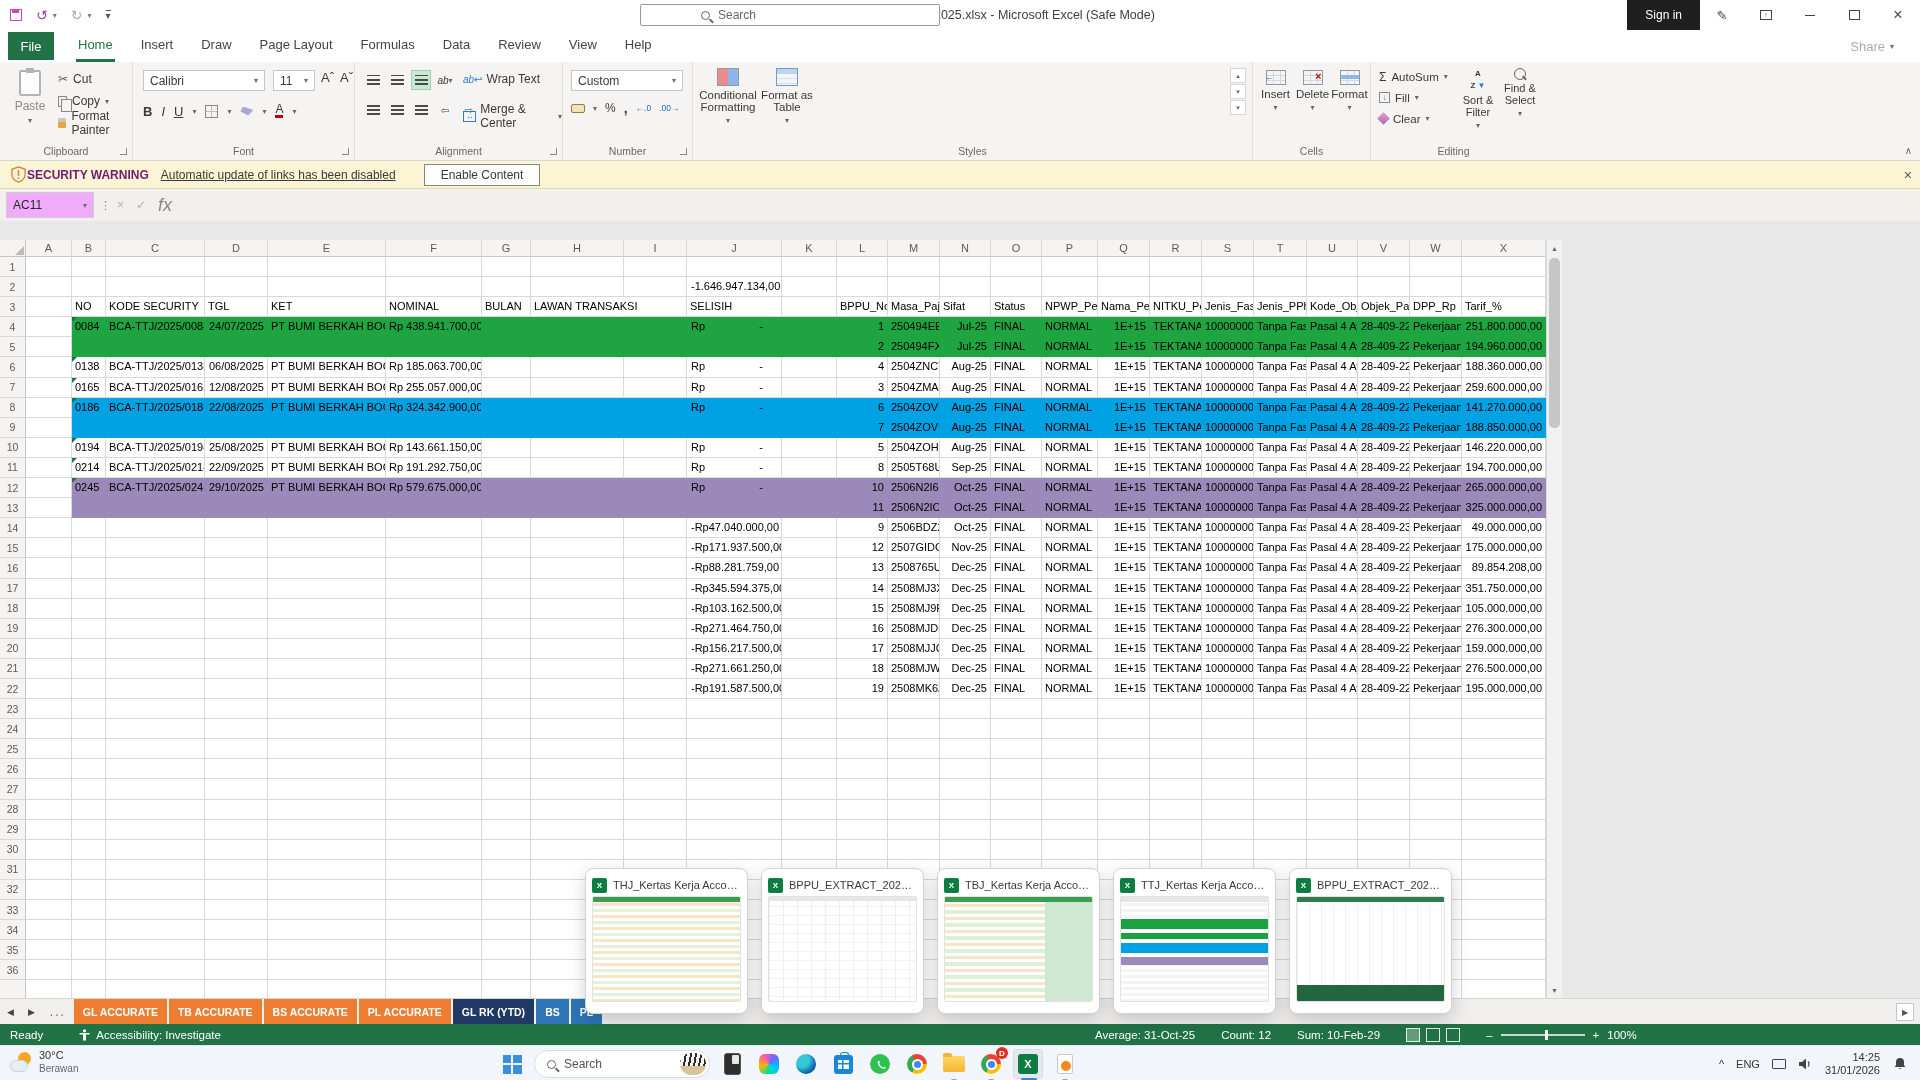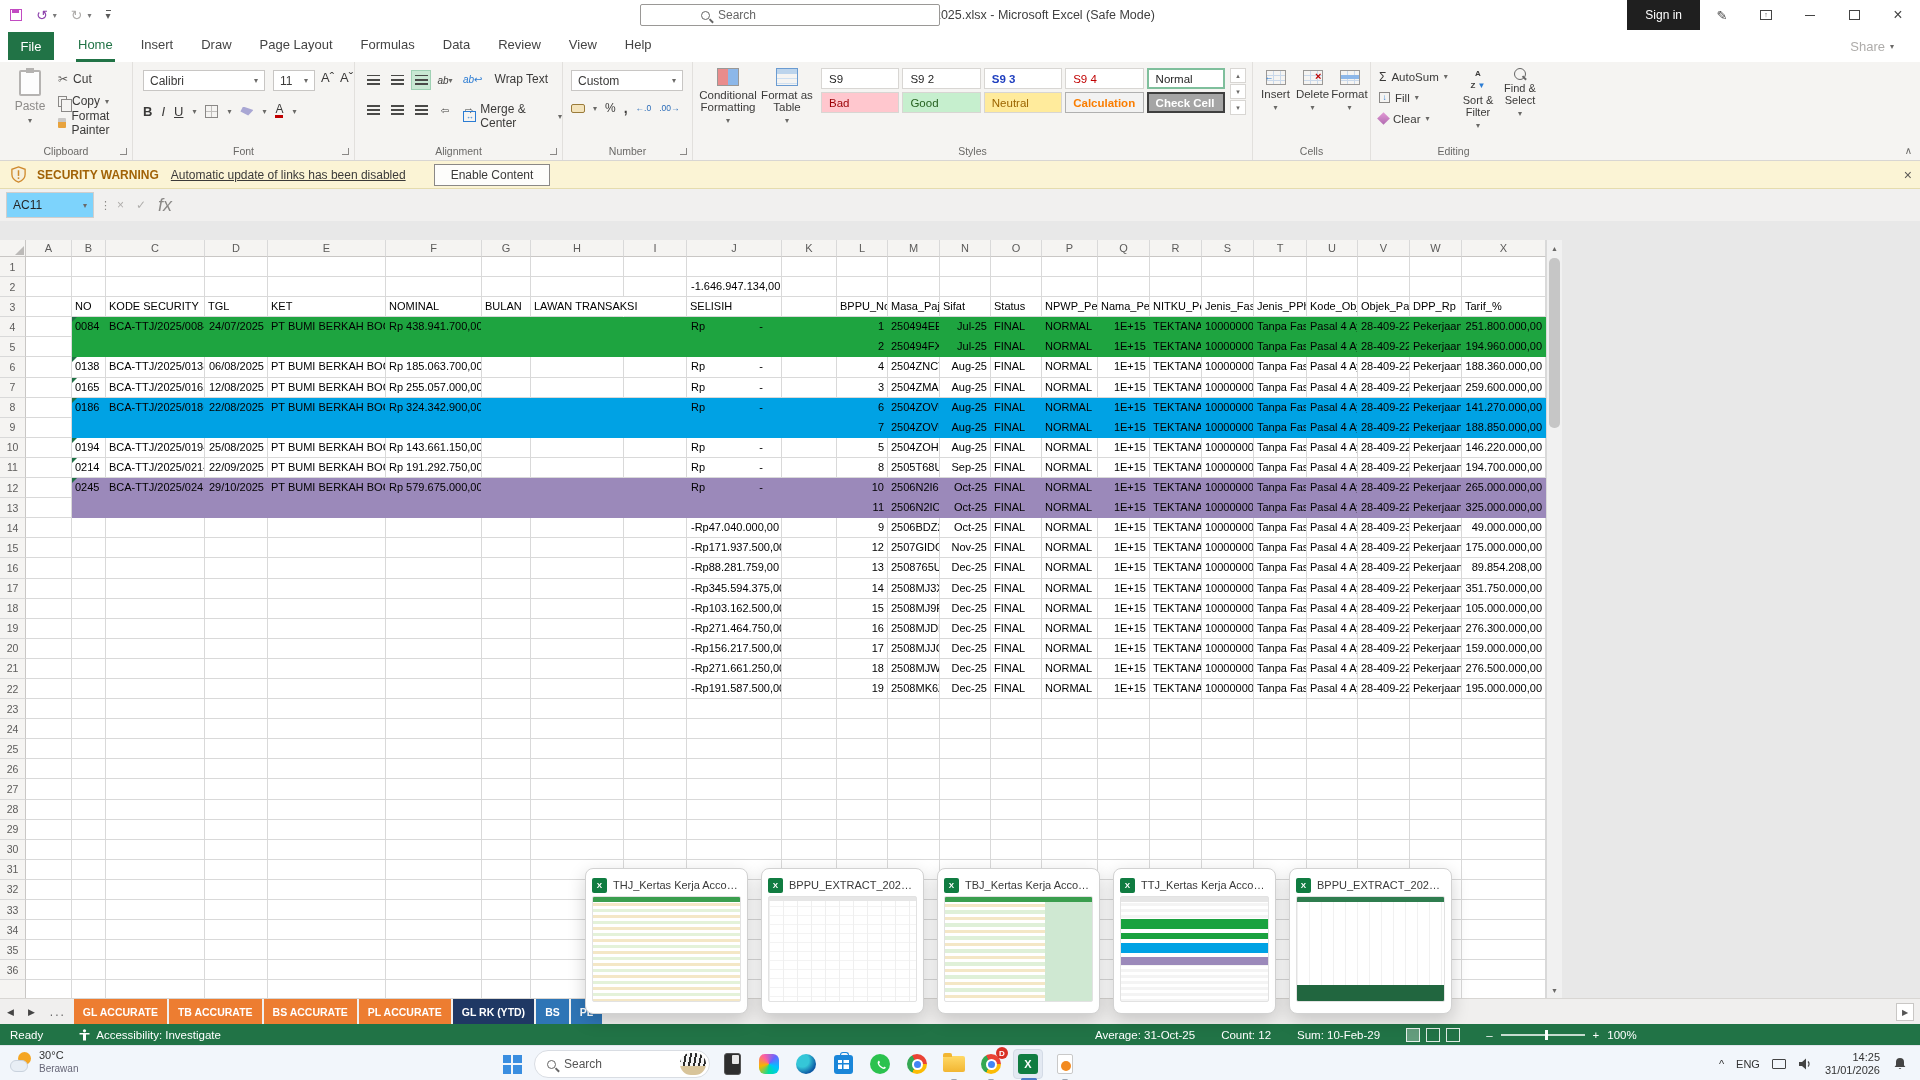--- a/index.html
+++ b/index.html
@@ -68,21 +68,21 @@
   .ic-bucket { width:13px; height:9px; background:#a9a7d4; clip-path:polygon(20% 0,100% 40%,60% 100%,0 55%); }
   .ic-fontcolor { font-size:12px; color:#3b3a39; border-bottom:3px solid #c00000; line-height:11px; }
 
   .g-align { left:355px; width:208px; }
   .bars { width:13px; height:10px; background:repeating-linear-gradient(180deg,#4a4a48 0 1.5px,transparent 1.5px 4.2px); }
   .al-row1 { position:absolute; left:8px; top:8px; display:flex; align-items:center; gap:4px; }
   .al-row2 { position:absolute; left:8px; top:38px; display:flex; align-items:center; gap:4px; }
   .abtn { width:20px; height:20px; display:flex; align-items:center; justify-content:center; }
   .abtn.on { background:#c9e8d3; border:1px solid #9fd1b4; }
   .ic-ab { font-size:10px; color:#3b3a39; font-style:italic; }
-  .wrap-btn { position:absolute; left:108px; top:10px; display:flex; align-items:center; gap:12px; }
+  .wrap-btn { position:absolute; left:108px; top:10px; display:flex; align-items:center; gap:4px; }
   .merge-btn { position:absolute; left:108px; top:40px; display:flex; align-items:center; gap:4px; }
   .ic-merge { width:15px; height:11px; border:1px solid #2b7cd3; font-size:8px; color:#2b7cd3; text-align:center; line-height:9px; }
 
   .g-num { left:563px; width:130px; }
   .numfmt { position:absolute; left:8px; top:8px; width:112px; height:21px; background:#fff; border:1px solid #c8c6c4; font-size:12px; color:#3b3a39; display:flex; align-items:center; justify-content:space-between; padding:0 6px; }
   .num-row2 { position:absolute; left:8px; top:38px; display:flex; align-items:center; gap:8px; }
   .ic-acct { width:14px; height:9px; border:1px solid #9a7b3a; background:#f3e3bb; border-radius:2px; }
   .ic-pct { font-size:12px; color:#3b3a39; }
   .ic-comma { font-size:14px; color:#3b3a39; font-weight:bold; }
   .ic-dec { font-size:8.5px; color:#2b6cb8; }
@@ -124,28 +124,28 @@
   .ic-clear { width:9px; height:9px; background:linear-gradient(135deg,#e39ad5,#b06ab0); transform:rotate(45deg); }
   .edit-right { position:absolute; left:88px; top:6px; display:flex; gap:4px; }
   .ed-big { width:38px; display:flex; flex-direction:column; align-items:center; text-align:center; gap:2px; font-size:11px; color:#3b3a39; line-height:12px; }
   .ic-sort { font-size:8px; color:#3b3a39; font-weight:bold; }
   .ic-sort i { color:#2b7cd3; font-style:normal; }
   .ribbon-collapse { position:absolute; right:8px; bottom:4px; font-size:10px; color:#6a6967; }
 
   
   .secbar { position:absolute; top:161px; left:0; width:1920px; height:28px; background:#fbf4d5; border-bottom:1px solid #e5dcae; display:flex; align-items:center; }
   .shield { width:17px; height:17px; margin-left:10px; flex:0 0 auto; }
-  .sec-label { font-weight:bold; font-size:12px; color:#a16207; margin-left:10px; }
+  .sec-label { font-weight:bold; font-size:12px; color:#701a75; }
   .sec-msg { font-size:12px; color:#3b3a39; text-decoration:underline; margin-left:12px; }
   .sec-btn { margin-left:28px; border:1px solid #8a8886; background:#fdfdfb; font-size:12px; color:#3b3a39; padding:3px 16px; }
   .sec-close { position:absolute; right:8px; font-size:14px; color:#5a5856; }
 
   
   .fbar { position:absolute; top:189px; left:0; width:1920px; height:32px; background:#f1f0ef; display:flex; align-items:center; }
-  .namebox { margin-left:6px; width:88px; height:24px; background:#7dd3fc; border:1px solid #d0cecc; display:flex; align-items:center; justify-content:space-between; padding:12px 6px; font-size:12px; color:#262626; }
+  .namebox { margin-left:6px; width:88px; height:24px; background:#f0abfc; border:1px solid #d0cecc; display:flex; align-items:center; justify-content:space-between; padding:12px 6px; font-size:12px; color:#262626; }
   .fb-dots { color:#8a8886; font-size:11px; margin:0 6px; }
   .fb-icons { display:flex; align-items:center; gap:12px; color:#b0aeac; font-size:12px; width:84px; }
   .fb-fx { font-style:italic; color:#8a8886; font-size:18px; }
   .fb-value { flex:1; height:24px; margin-right:2px; background:#fff; border:1px solid #e0dedc; display:flex; align-items:center; padding-left:8px; font-size:12px; color:#262626; }
 
   
   .gridwrap { position:absolute; top:240px; left:0; width:1562px; height:758px; background:#fff; }
   .colheads { position:absolute; top:0; left:0; height:17px; display:flex; }
   .corner { width:26px; height:17px; background:#f5f4f2; border-right:1px solid #c9c7c5; border-bottom:1px solid #c9c7c5; position:relative; }
   .corner::after { content:""; position:absolute; right:1px; bottom:1px; border-left:9px solid transparent; border-bottom:9px solid #bcbab8; }
@@ -429,32 +429,20 @@
       <div class="cf-btn">
         <span class="ic-condfmt"></span>
         <span>Conditional Formatting</span>
           <span class="carat">▾</span>
       </div>
       <div class="fat-btn">
         <span class="ic-fmttable"></span>
         <span>Format as Table</span>
           <span class="carat">▾</span>
       </div>
-      <div class="gallery" id="style-gallery">
-          <div class="chip plain">S9</div>
-          <div class="chip plain">S9 2</div>
-          <div class="chip blue">S9 3</div>
-          <div class="chip red">S9 4</div>
-          <div class="chip normal">Normal</div>
-          <div class="chip bad">Bad</div>
-          <div class="chip good">Good</div>
-          <div class="chip neutral">Neutral</div>
-          <div class="chip calc">Calculation</div>
-          <div class="chip check">Check Cell</div>
-        </div>
       <div class="gal-arrows">
         <span>▴</span>
         <span>▾</span>
         <span>▾</span>
       </div>
       <div class="rglabel">Styles</div>
     </div>
 
     <div class="rgroup g-cells">
       <div class="cells-wrap">

